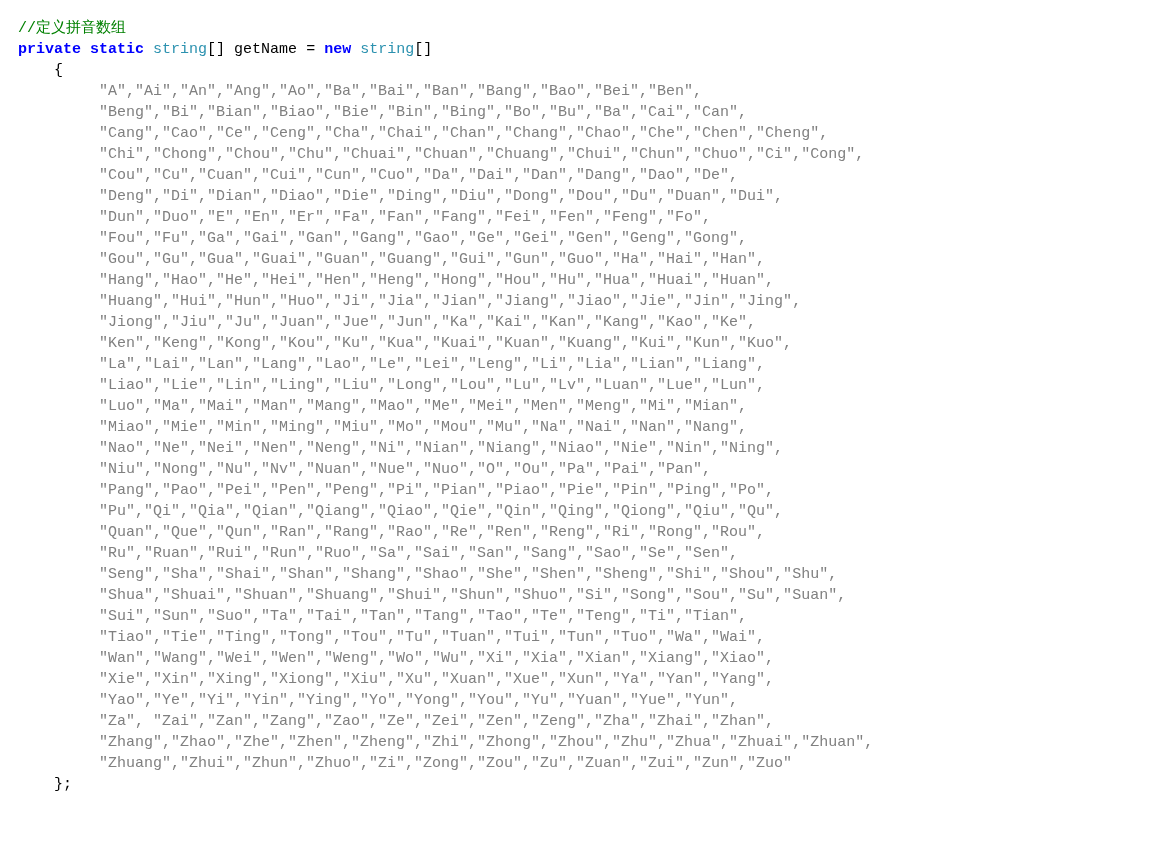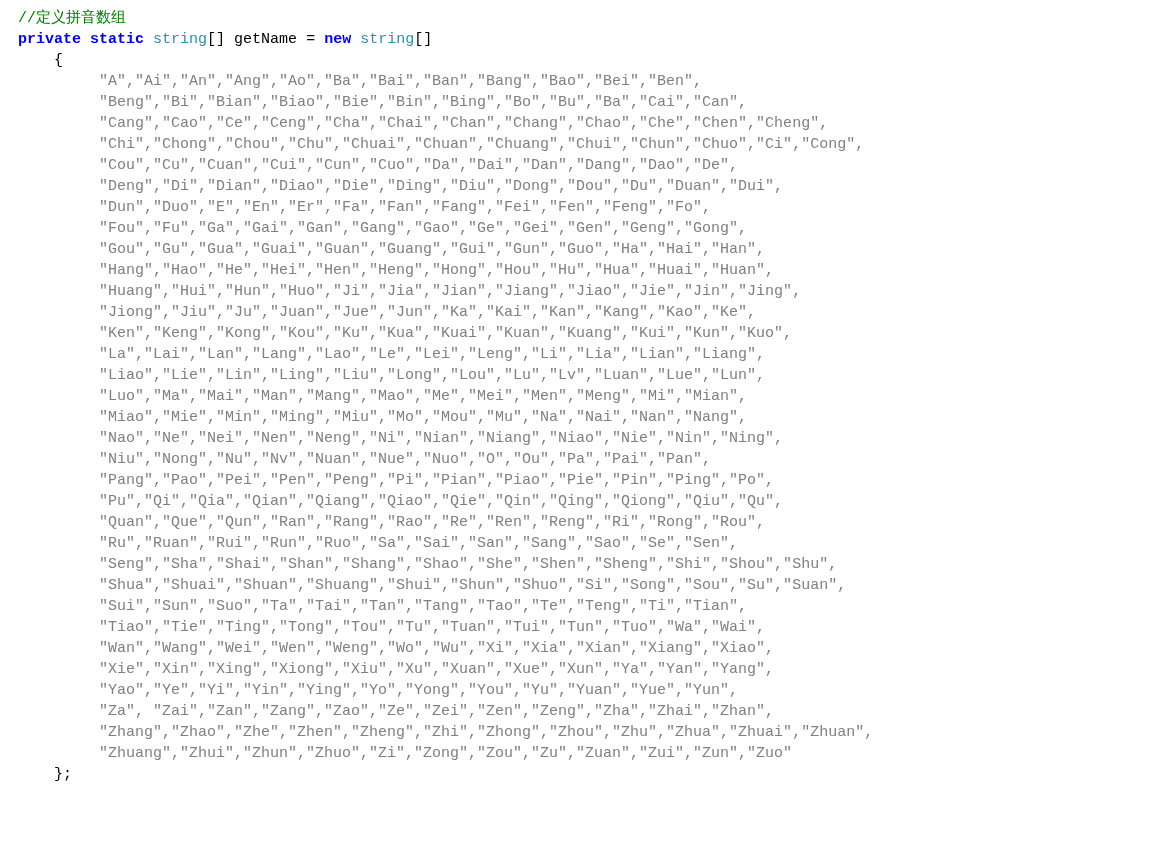--- a/index.html
+++ b/index.html
@@ -6,21 +6,21 @@
     margin: 0;
     padding: 0;
     background: #fff;
     font-family: Consolas, "Courier New", monospace;
     font-size: 15px;
     line-height: 21px;
     color: #808080;
   }
   .code-block {
     white-space: pre;
-    padding: 8px 0 8px 18px;
+    padding: 18px 0 8px 18px;
   }
   .tok-comment { color: #008000; }
   .tok-keyword { color: #0000FF; font-weight: bold; }
   .tok-type    { color: #2B91AF; }
   .tok-ident   { color: #000000; }
 </style>
 </head>
 <body>
 
 <div class="code-block"><span class="tok-comment">//定义拼音数组</span>

